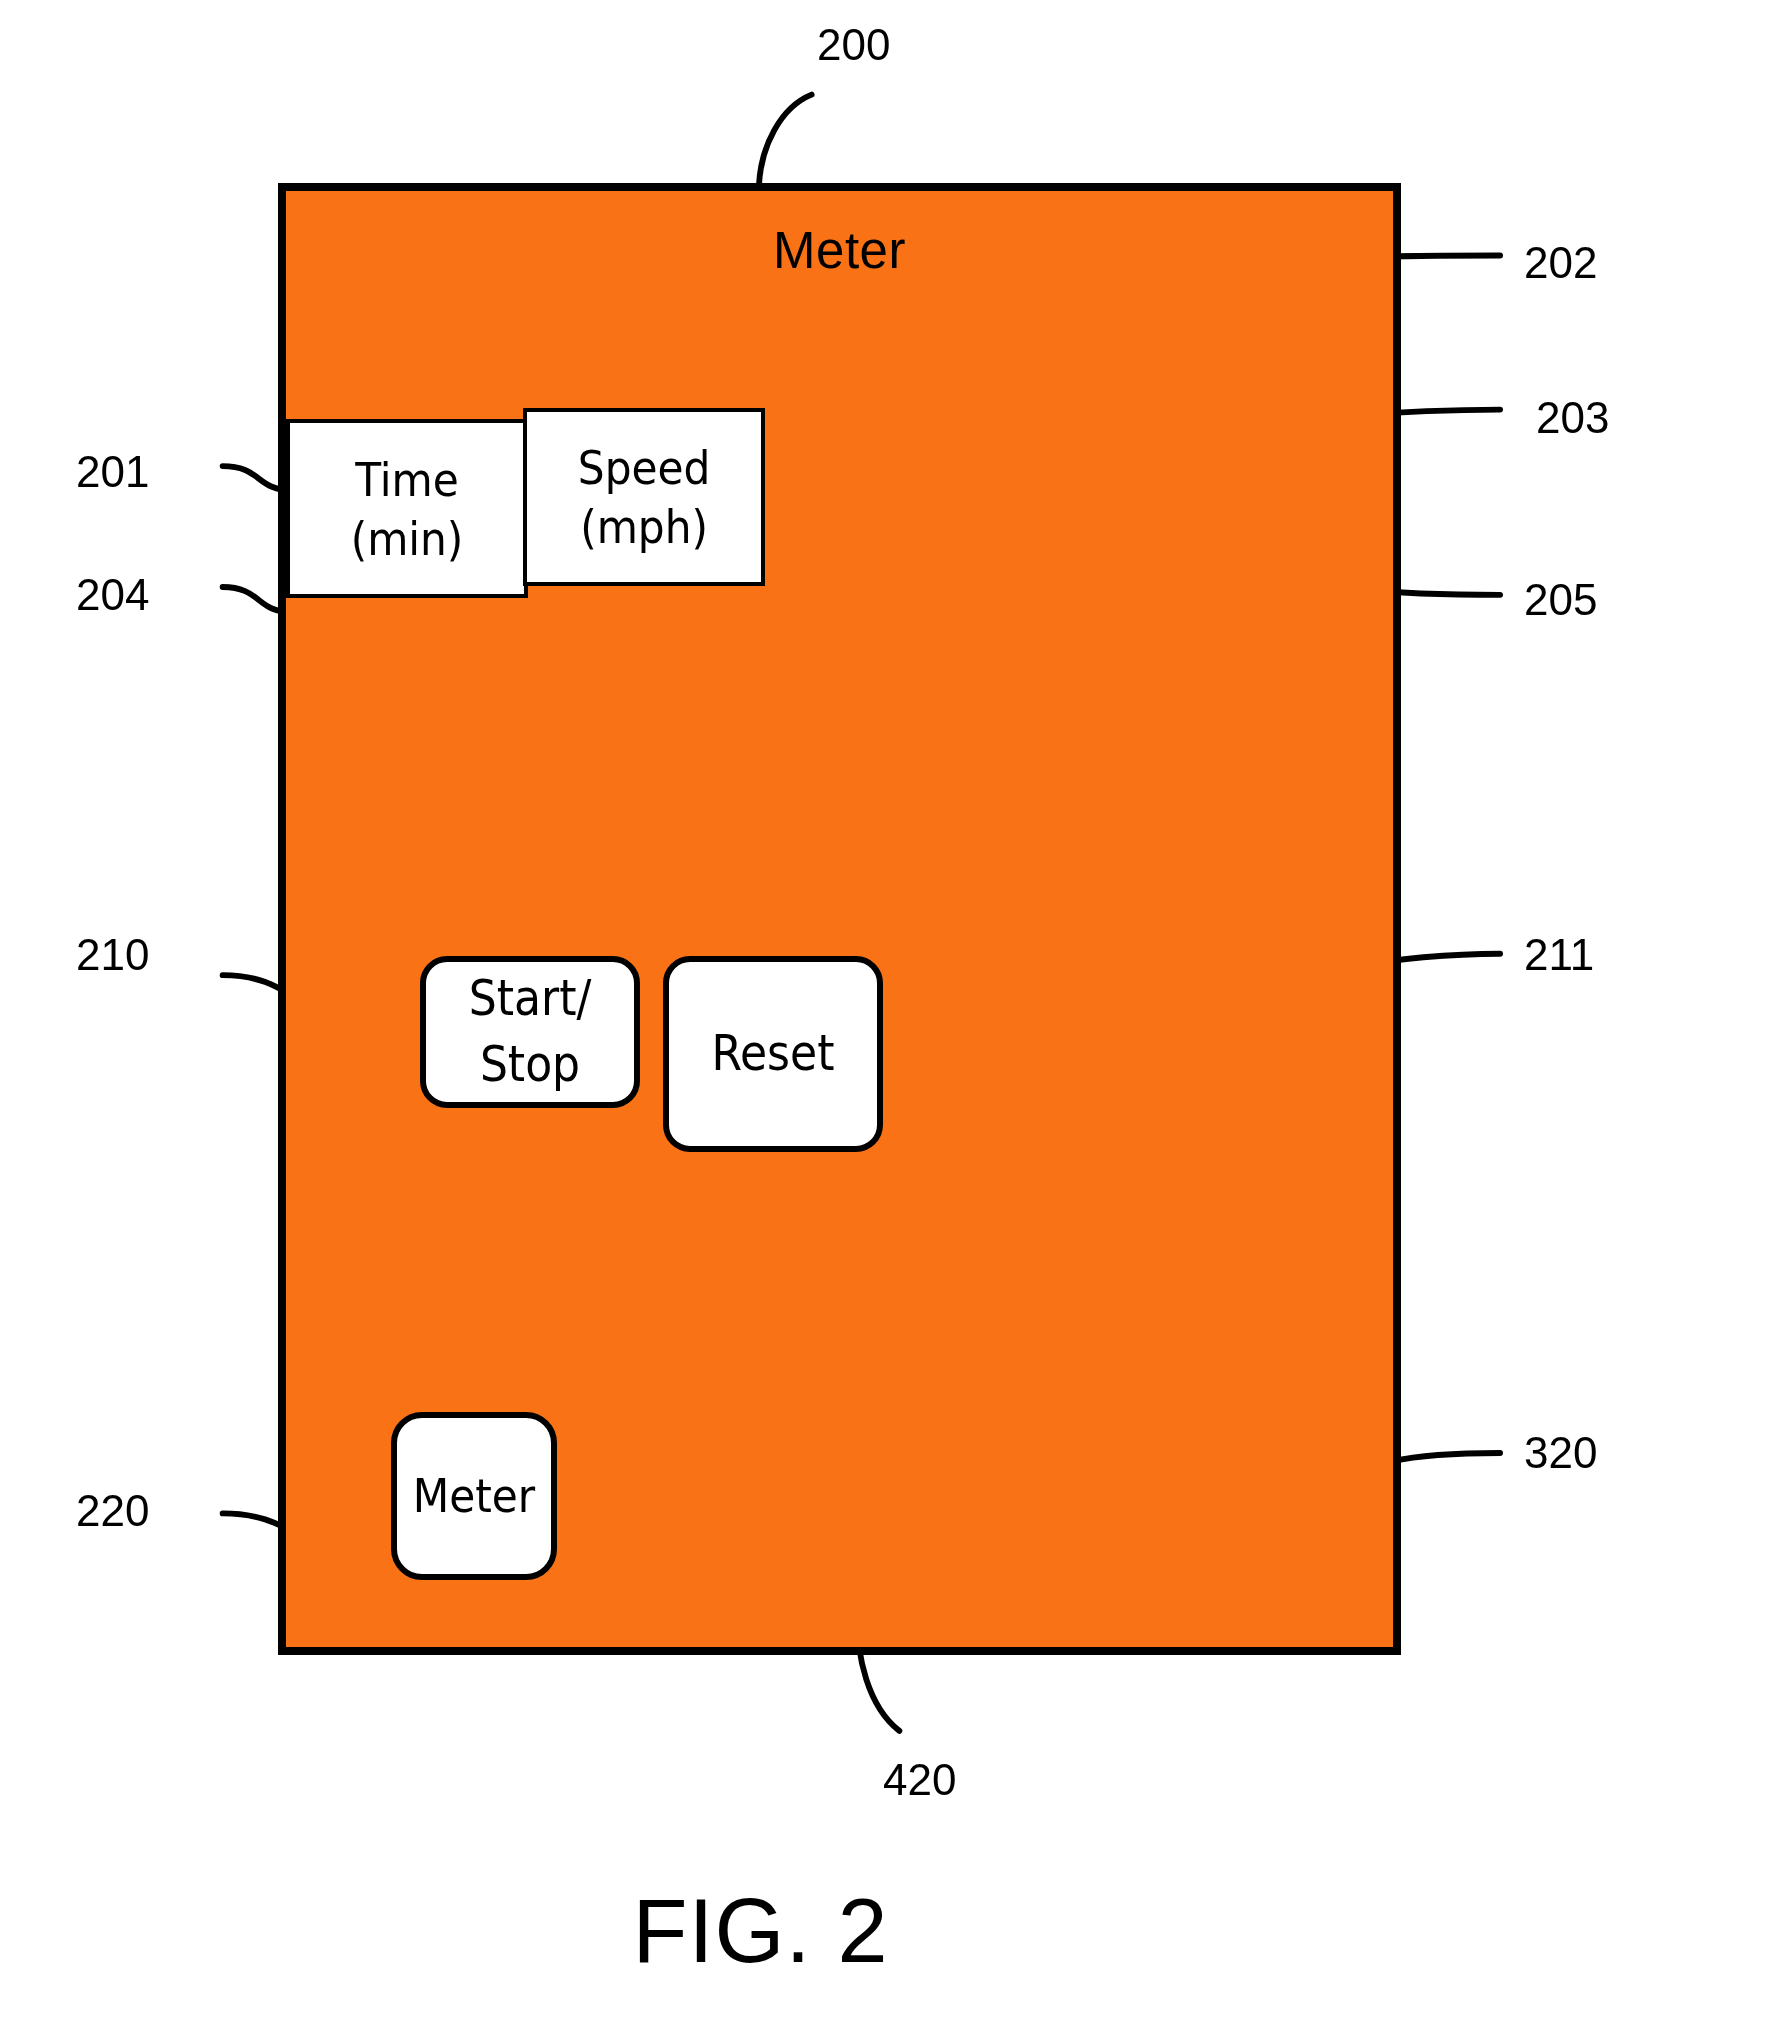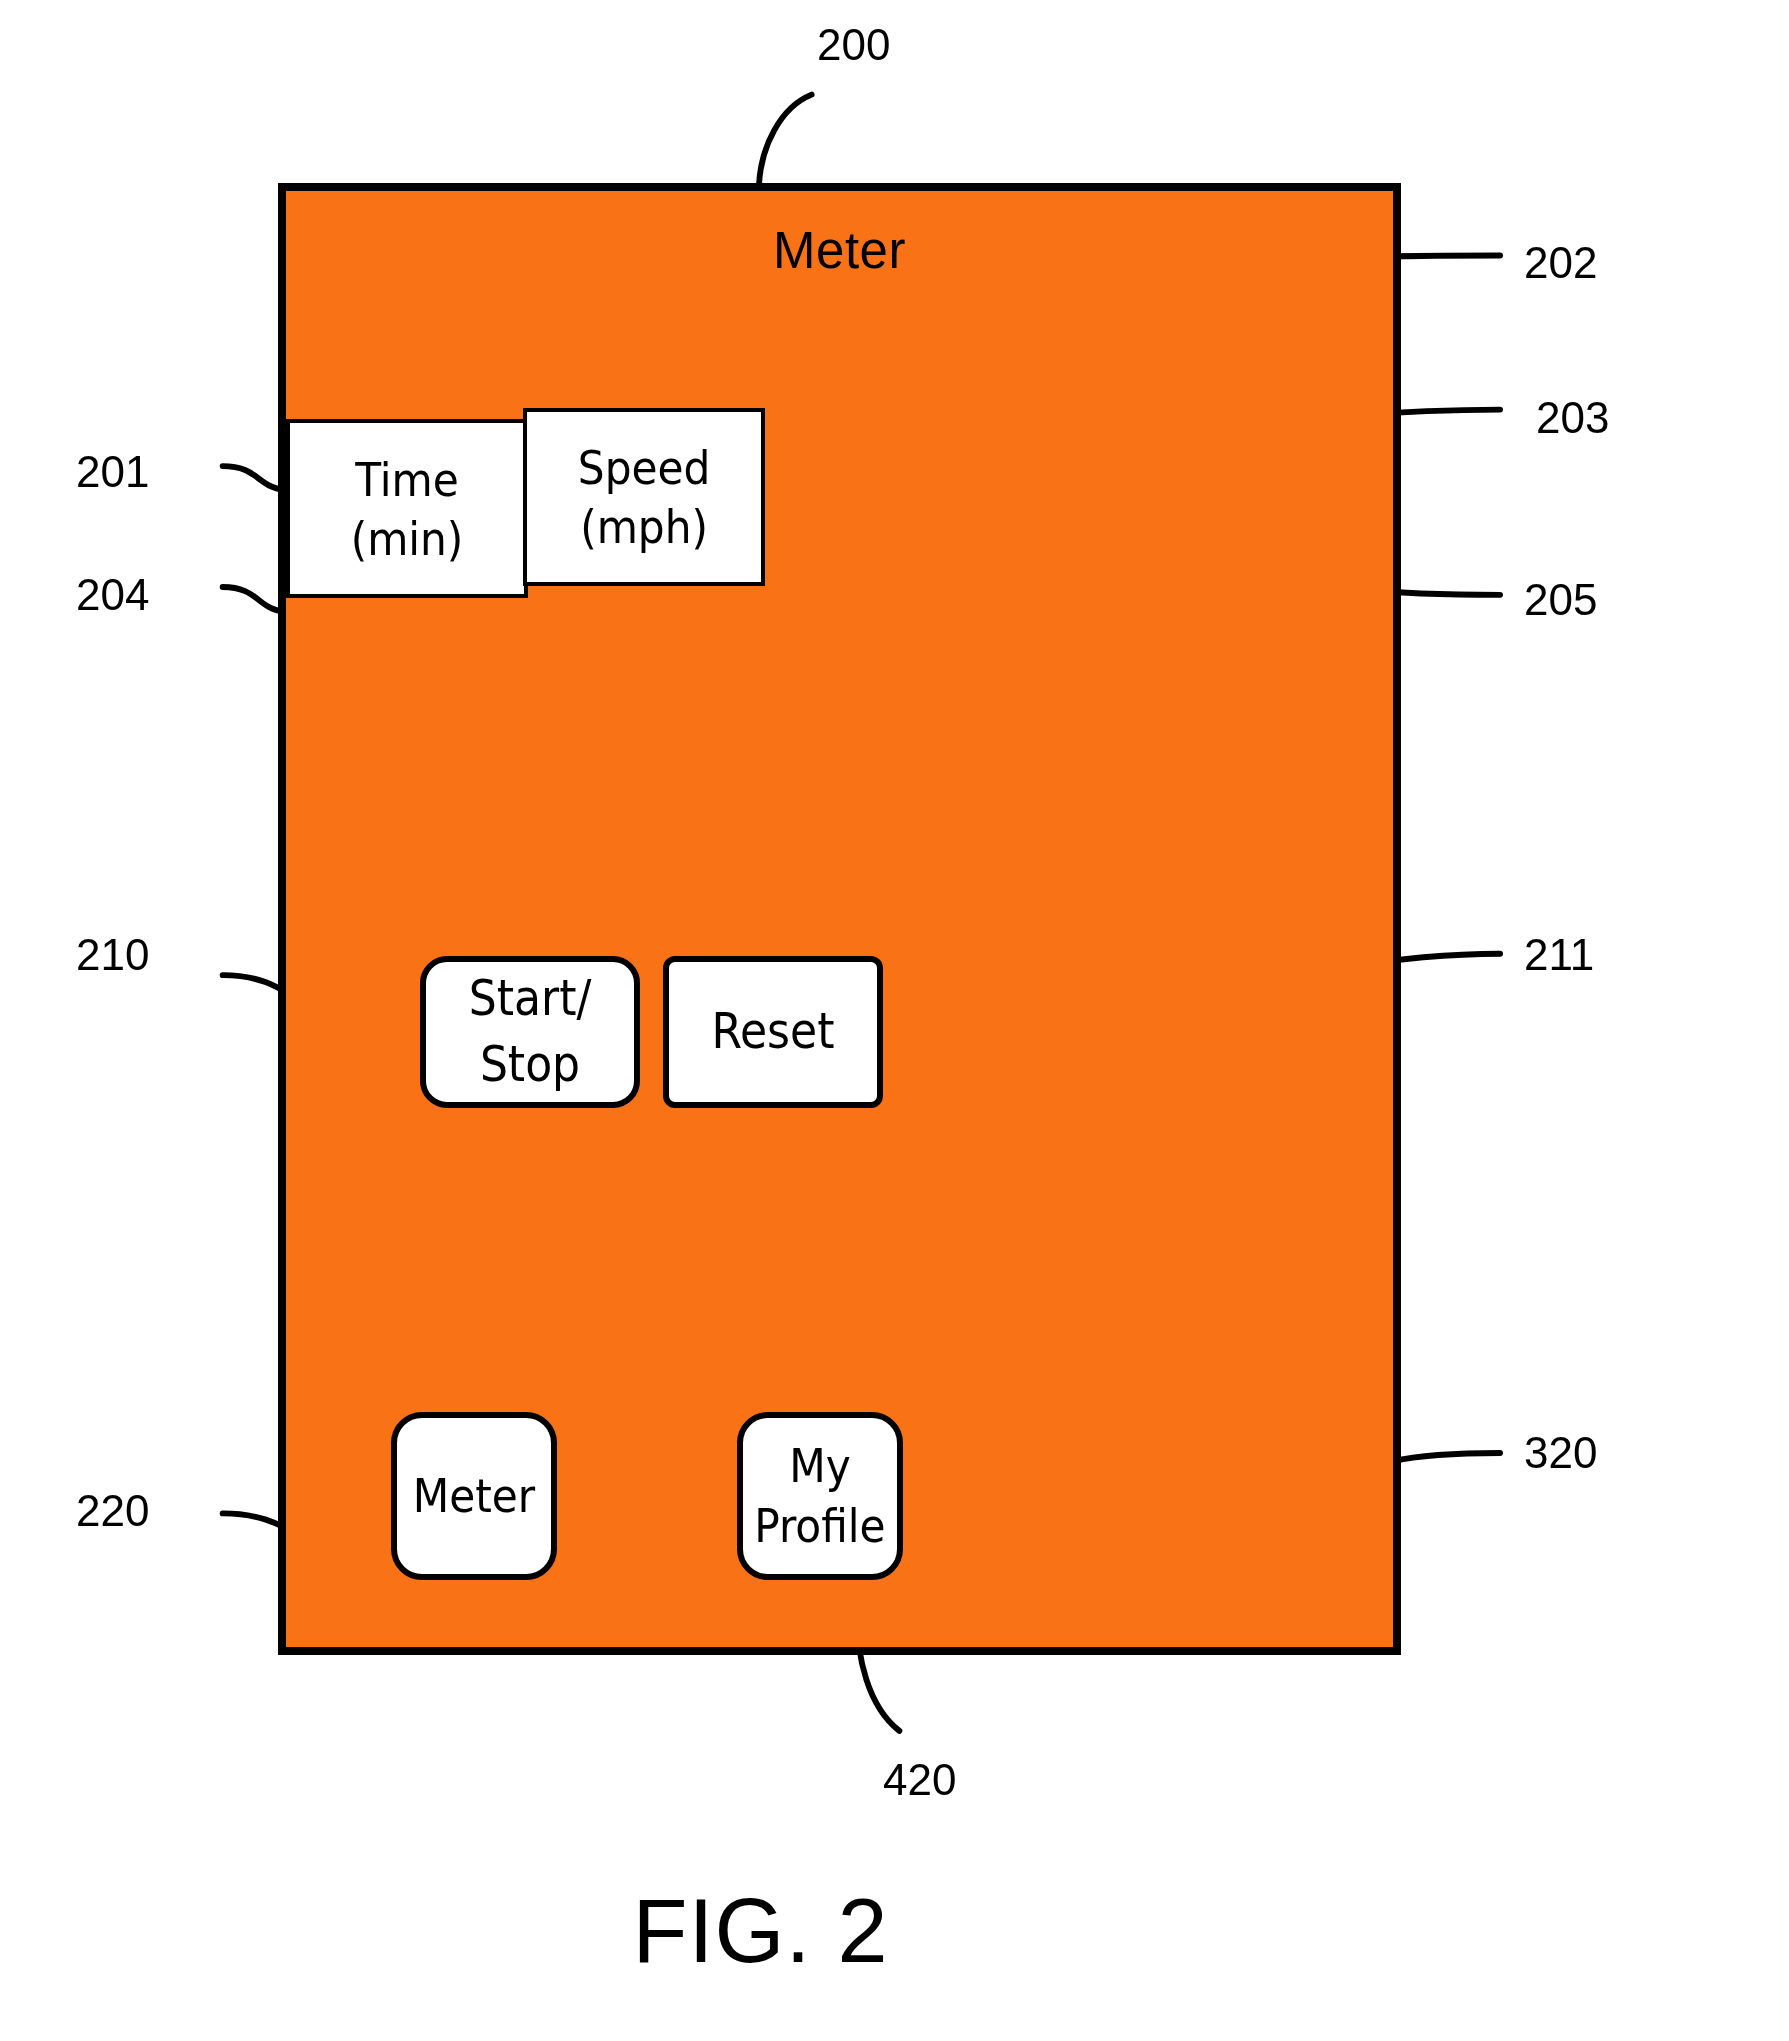--- a/index.html
+++ b/index.html
@@ -107,22 +107,21 @@
     left: 134px;
     top: 765px;
     width: 220px;
     height: 152px;
     justify-content: flex-end;
   }
   #btn-reset {
     left: 377px;
     top: 765px;
     width: 220px;
-    height: 152px;
-    border-radius: 12px;
+    height: 196px;
   }
   
   .nav-btn {
     position: absolute;
     top: 1221px;
     height: 168px;
     border: 6.8px solid #000000;
     border-radius: 31px;
     box-sizing: border-box;
     background: #ffffff;
@@ -234,26 +233,20 @@
       </span>
     </div>
 
     <div class="action-btn" id="btn-reset">
       <span>Reset</span>
     </div>
 
     <div class="nav-btn" id="nav-meter">
       <span>Meter</span>
     </div>
-    <div class="nav-btn" id="nav-profile">
-      <span class="lines">
-        <span>My</span>
-        <span class="l2">Profile</span>
-      </span>
-    </div>
 
   </div>
 
   <div class="ref" id="ref-200">200</div>
   <div class="ref" id="ref-201">201</div>
   <div class="ref" id="ref-202">202</div>
   <div class="ref" id="ref-203">203</div>
   <div class="ref" id="ref-204">204</div>
   <div class="ref" id="ref-205">205</div>
   <div class="ref" id="ref-210">210</div>

